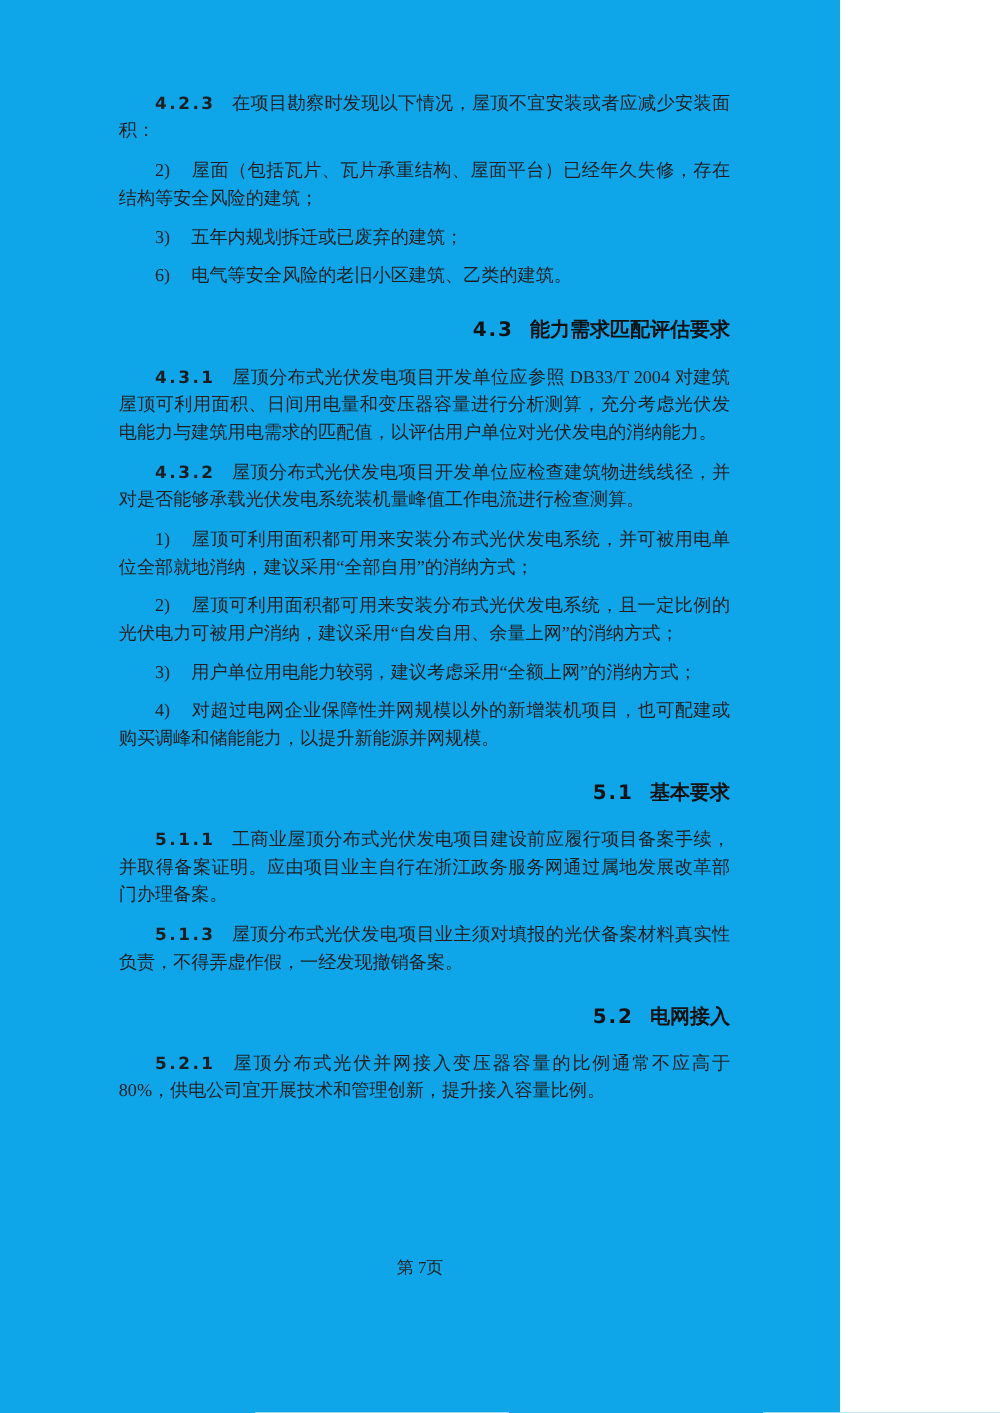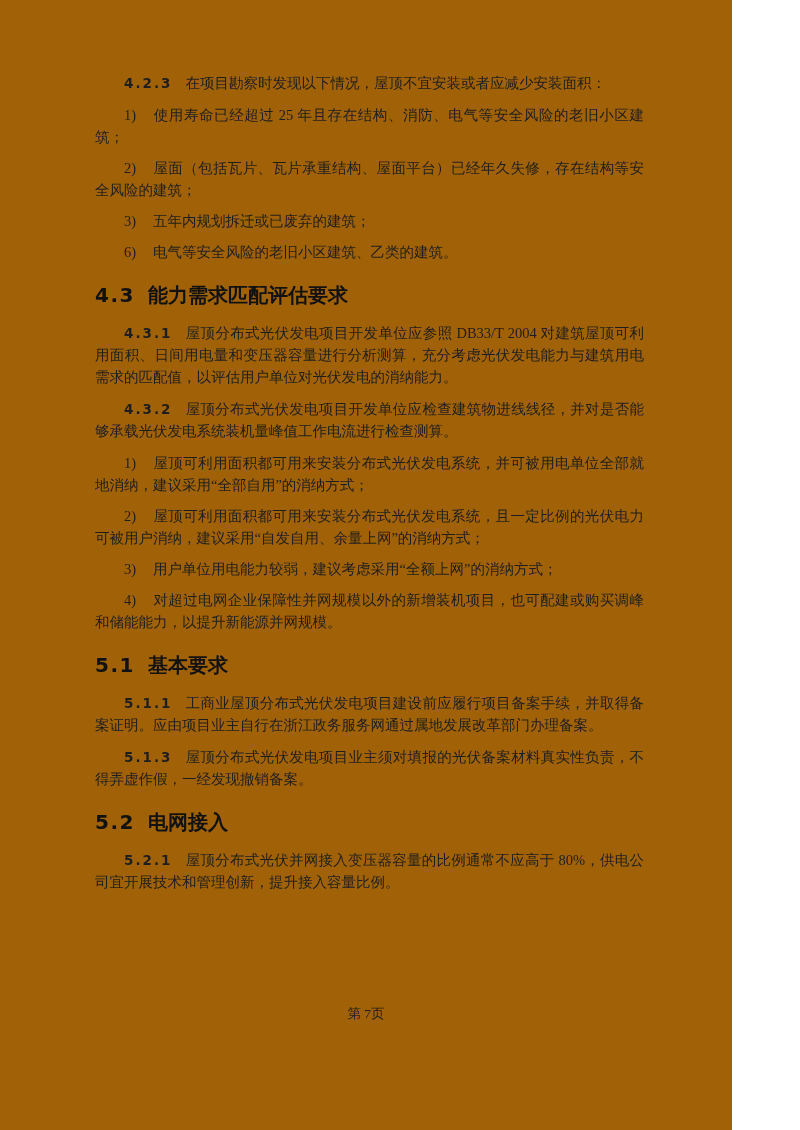--- a/index.html
+++ b/index.html
@@ -2,23 +2,23 @@
 <html lang="zh"><head>
 <meta charset="utf-8">
 <style>
   html, body {
     margin: 0;
     padding: 0;
     background: #ffffff;
   }
   .page {
     position: relative;
-    width: 732px;
+    width: 672px;
     height: 1130px;
-    background: #a16207;
+    background: #0ea5e9;
     box-sizing: border-box;
     padding: 72px 88px 0 95px;
     overflow: hidden;
     color: #1e1e1e;
     font-family: "Liberation Serif", "DejaVu Serif", serif;
   }
   .doc-body p {
     margin: 0 0 10px 0;
     font-size: 14.5px;
     line-height: 22px;
@@ -45,23 +45,24 @@
     font-weight: bold;
     font-size: 16.5px;
     line-height: 23px;
     color: #111;
   }
   h2.section {
     margin: 15px 0 16px 0;
     padding-top: 6px;
     font-family: "DejaVu Sans", "Liberation Sans", sans-serif;
     font-weight: bold;
-    font-size: 20px;
+    font-size: 16px;
     line-height: 22px;
     color: #111;
+    text-align: right;
   }
   .h-num {
     letter-spacing: 1.5px;
     padding-right: 13px;
   }
   h1.chapter .h-num {
     padding-right: 16px;
   }
   .page-footer {
     position: absolute;
@@ -73,21 +74,20 @@
     line-height: 20px;
     color: #222;
   }
 </style>
 </head>
 <body>
 
 <div class="page">
   <div class="doc-body" id="doc-body">
       <p class="clause"><span class="clause-num">4.2.3</span><span>在项目勘察时发现以下情况，屋顶不宜安装或者应减少安装面积：</span></p>
-      <p class="item"><span class="item-num">1)</span><span>使用寿命已经超过 25 年且存在结构、消防、电气等安全风险的老旧小区建筑；</span></p>
       <p class="item"><span class="item-num">2)</span><span>屋面（包括瓦片、瓦片承重结构、屋面平台）已经年久失修，存在结构等安全风险的建筑；</span></p>
       <p class="item"><span class="item-num">3)</span><span>五年内规划拆迁或已废弃的建筑；</span></p>
       <p class="item"><span class="item-num">6)</span><span>电气等安全风险的老旧小区建筑、乙类的建筑。</span></p>
       <h2 class="section"><span class="h-num">4.3</span><span>能力需求匹配评估要求</span></h2>
       <p class="clause"><span class="clause-num">4.3.1</span><span>屋顶分布式光伏发电项目开发单位应参照 DB33/T 2004 对建筑屋顶可利用面积、日间用电量和变压器容量进行分析测算，充分考虑光伏发电能力与建筑用电需求的匹配值，以评估用户单位对光伏发电的消纳能力。</span></p>
       <p class="clause"><span class="clause-num">4.3.2</span><span>屋顶分布式光伏发电项目开发单位应检查建筑物进线线径，并对是否能够承载光伏发电系统装机量峰值工作电流进行检查测算。</span></p>
       <p class="item"><span class="item-num">1)</span><span>屋顶可利用面积都可用来安装分布式光伏发电系统，并可被用电单位全部就地消纳，建议采用“全部自用”的消纳方式；</span></p>
       <p class="item"><span class="item-num">2)</span><span>屋顶可利用面积都可用来安装分布式光伏发电系统，且一定比例的光伏电力可被用户消纳，建议采用“自发自用、余量上网”的消纳方式；</span></p>
       <p class="item"><span class="item-num">3)</span><span>用户单位用电能力较弱，建议考虑采用“全额上网”的消纳方式；</span></p>
       <p class="item"><span class="item-num">4)</span><span>对超过电网企业保障性并网规模以外的新增装机项目，也可配建或购买调峰和储能能力，以提升新能源并网规模。</span></p>

